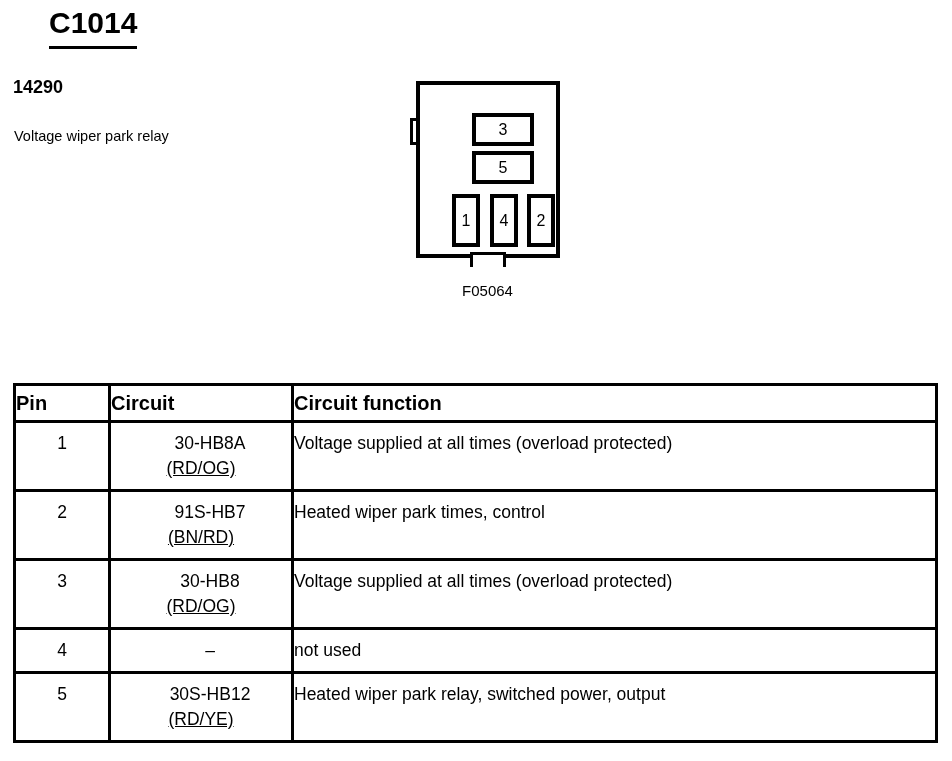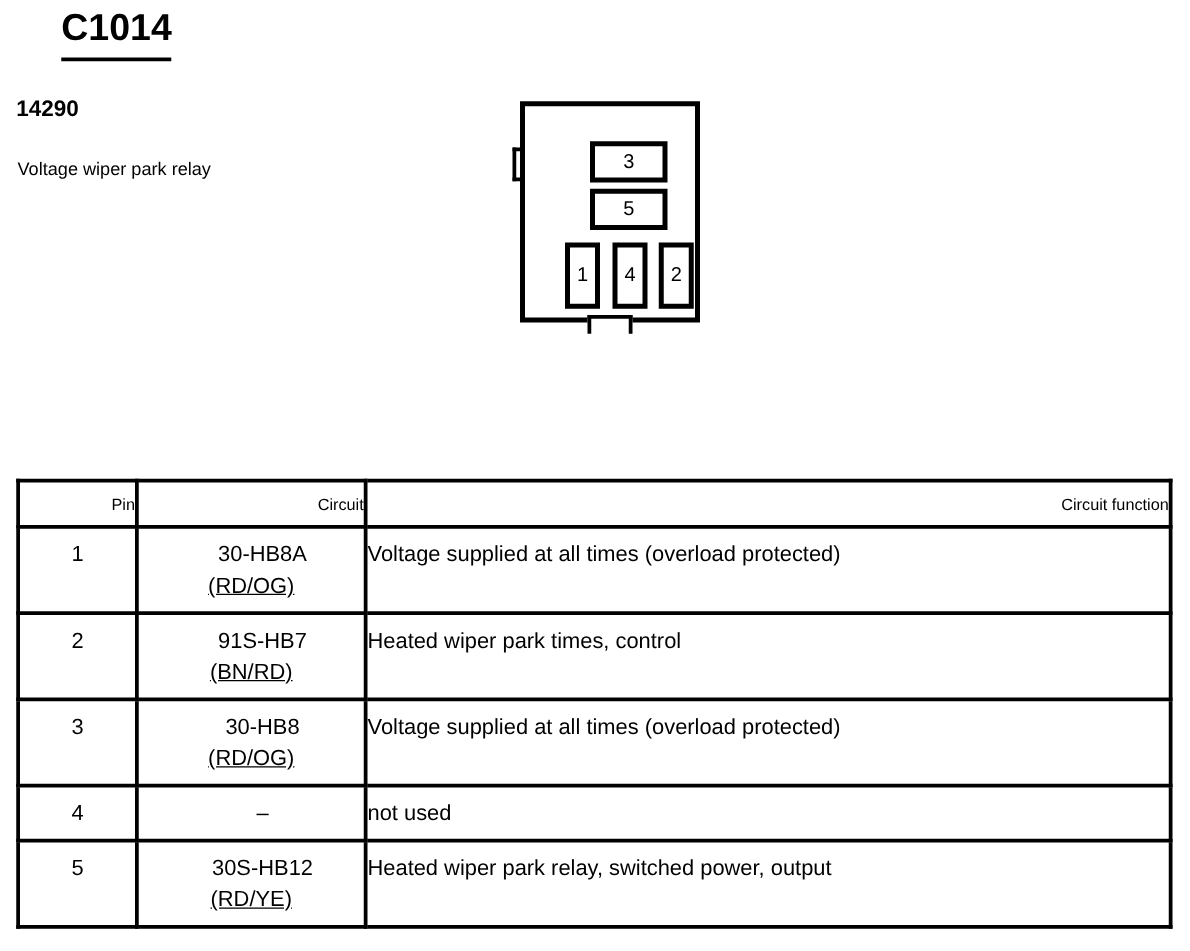--- a/index.html
+++ b/index.html
@@ -132,23 +132,23 @@
   #pinout-table th,
   #pinout-table td {
     border: 3px solid #000;
     padding: 0;
     vertical-align: top;
     font-weight: normal;
     font-size: 17.5px;
     line-height: 25px;
   }
   #pinout-table th {
-    font-weight: normal;
-    font-size: 13px;
-    text-align: right;
+    font-weight: bold;
+    font-size: 20px;
+    text-align: left;
     height: 34px;
     vertical-align: middle;
   }
   .col-pin      { width: 95px; }
   .col-circuit  { width: 183px; }
   .col-function { width: auto; }
 
   td.cell-pin,
   td.cell-circuit {
     text-align: center;
@@ -197,20 +197,21 @@
       <span>4</span>
     </div>
 
     <div class="cavity cavity-tall" id="cavity-2">
       <span>2</span>
     </div>
 
     <div class="conn-notch"></div>
   </div>
 
+  <div id="connector-code">F05064</div>
 </div>
 
 <table id="pinout-table">
   <colgroup>
     <col class="col-pin">
     <col class="col-circuit">
     <col class="col-function">
   </colgroup>
   <thead>
     <tr>

